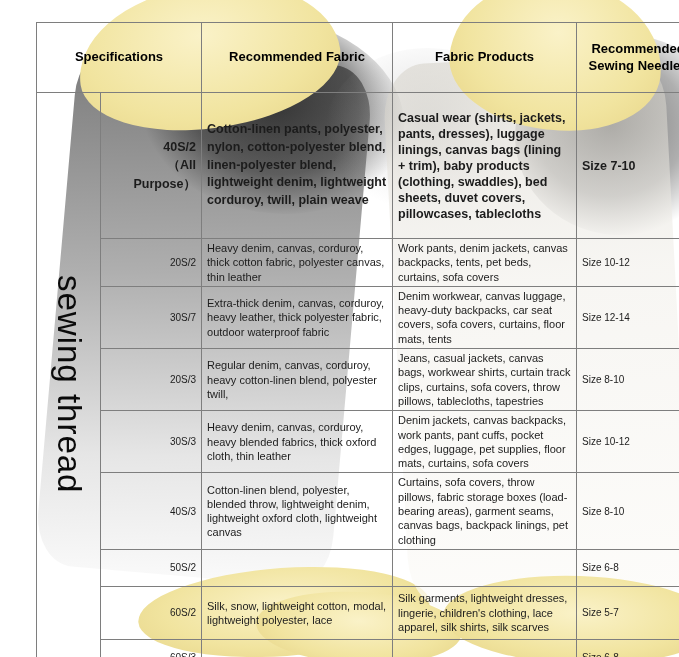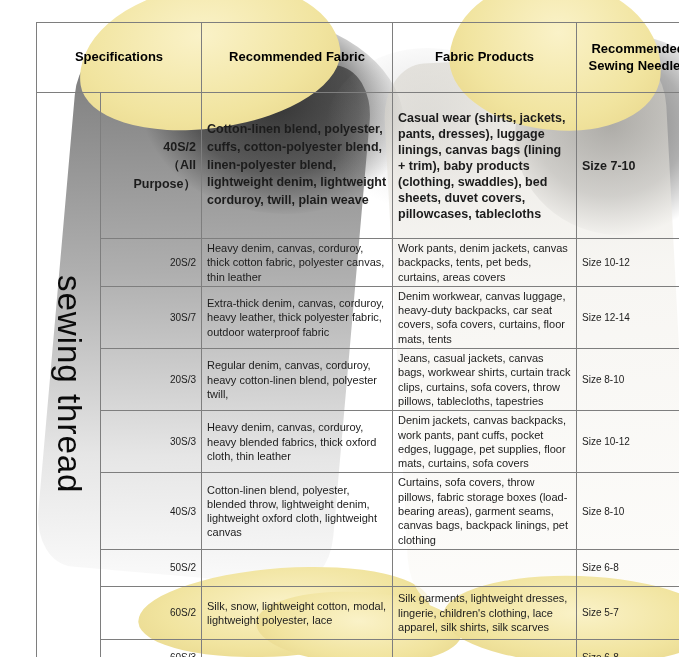--- a/index.html
+++ b/index.html
@@ -163,28 +163,28 @@
           <th>Recommended Sewing Needles</th>
         </tr>
       </thead>
       <tbody>
           <tr class="emph">
             <td rowspan="9" class="vtitle-cell">
               <div class="vertical">sewing thread</div>
             </td>
             <td class="spec">40S/2
 （All Purpose）</td>
-            <td class="fabric">Cotton-linen blend, polyester, cuffs, cotton-polyester blend, linen-polyester blend, lightweight denim, lightweight corduroy, twill, plain weave</td>
+            <td class="fabric">Cotton-linen pants, polyester, nylon, cotton-polyester blend, linen-polyester blend, lightweight denim, lightweight corduroy, twill, plain weave</td>
             <td class="products">Casual wear (shirts, jackets, pants, dresses), luggage linings, canvas bags (lining + trim), baby products (clothing, swaddles), bed sheets, duvet covers, pillowcases, tablecloths</td>
             <td class="needles">Size 7-10</td>
           </tr>
           <tr>
             <td class="spec">20S/2</td>
             <td class="fabric">Heavy denim, canvas, corduroy, thick cotton fabric, polyester canvas, thin leather</td>
-            <td class="products">Work pants, denim jackets, canvas backpacks, tents, pet beds, curtains, areas covers</td>
+            <td class="products">Work pants, denim jackets, canvas backpacks, tents, pet beds, curtains, sofa covers</td>
             <td class="needles">Size 10-12</td>
           </tr>
           <tr>
             <td class="spec">30S/7</td>
             <td class="fabric">Extra-thick denim, canvas, corduroy, heavy leather, thick polyester fabric, outdoor waterproof fabric</td>
             <td class="products">Denim workwear, canvas luggage, heavy-duty backpacks, car seat covers, sofa covers, curtains, floor mats, tents</td>
             <td class="needles">Size 12-14</td>
           </tr>
           <tr>
             <td class="spec">20S/3</td>

